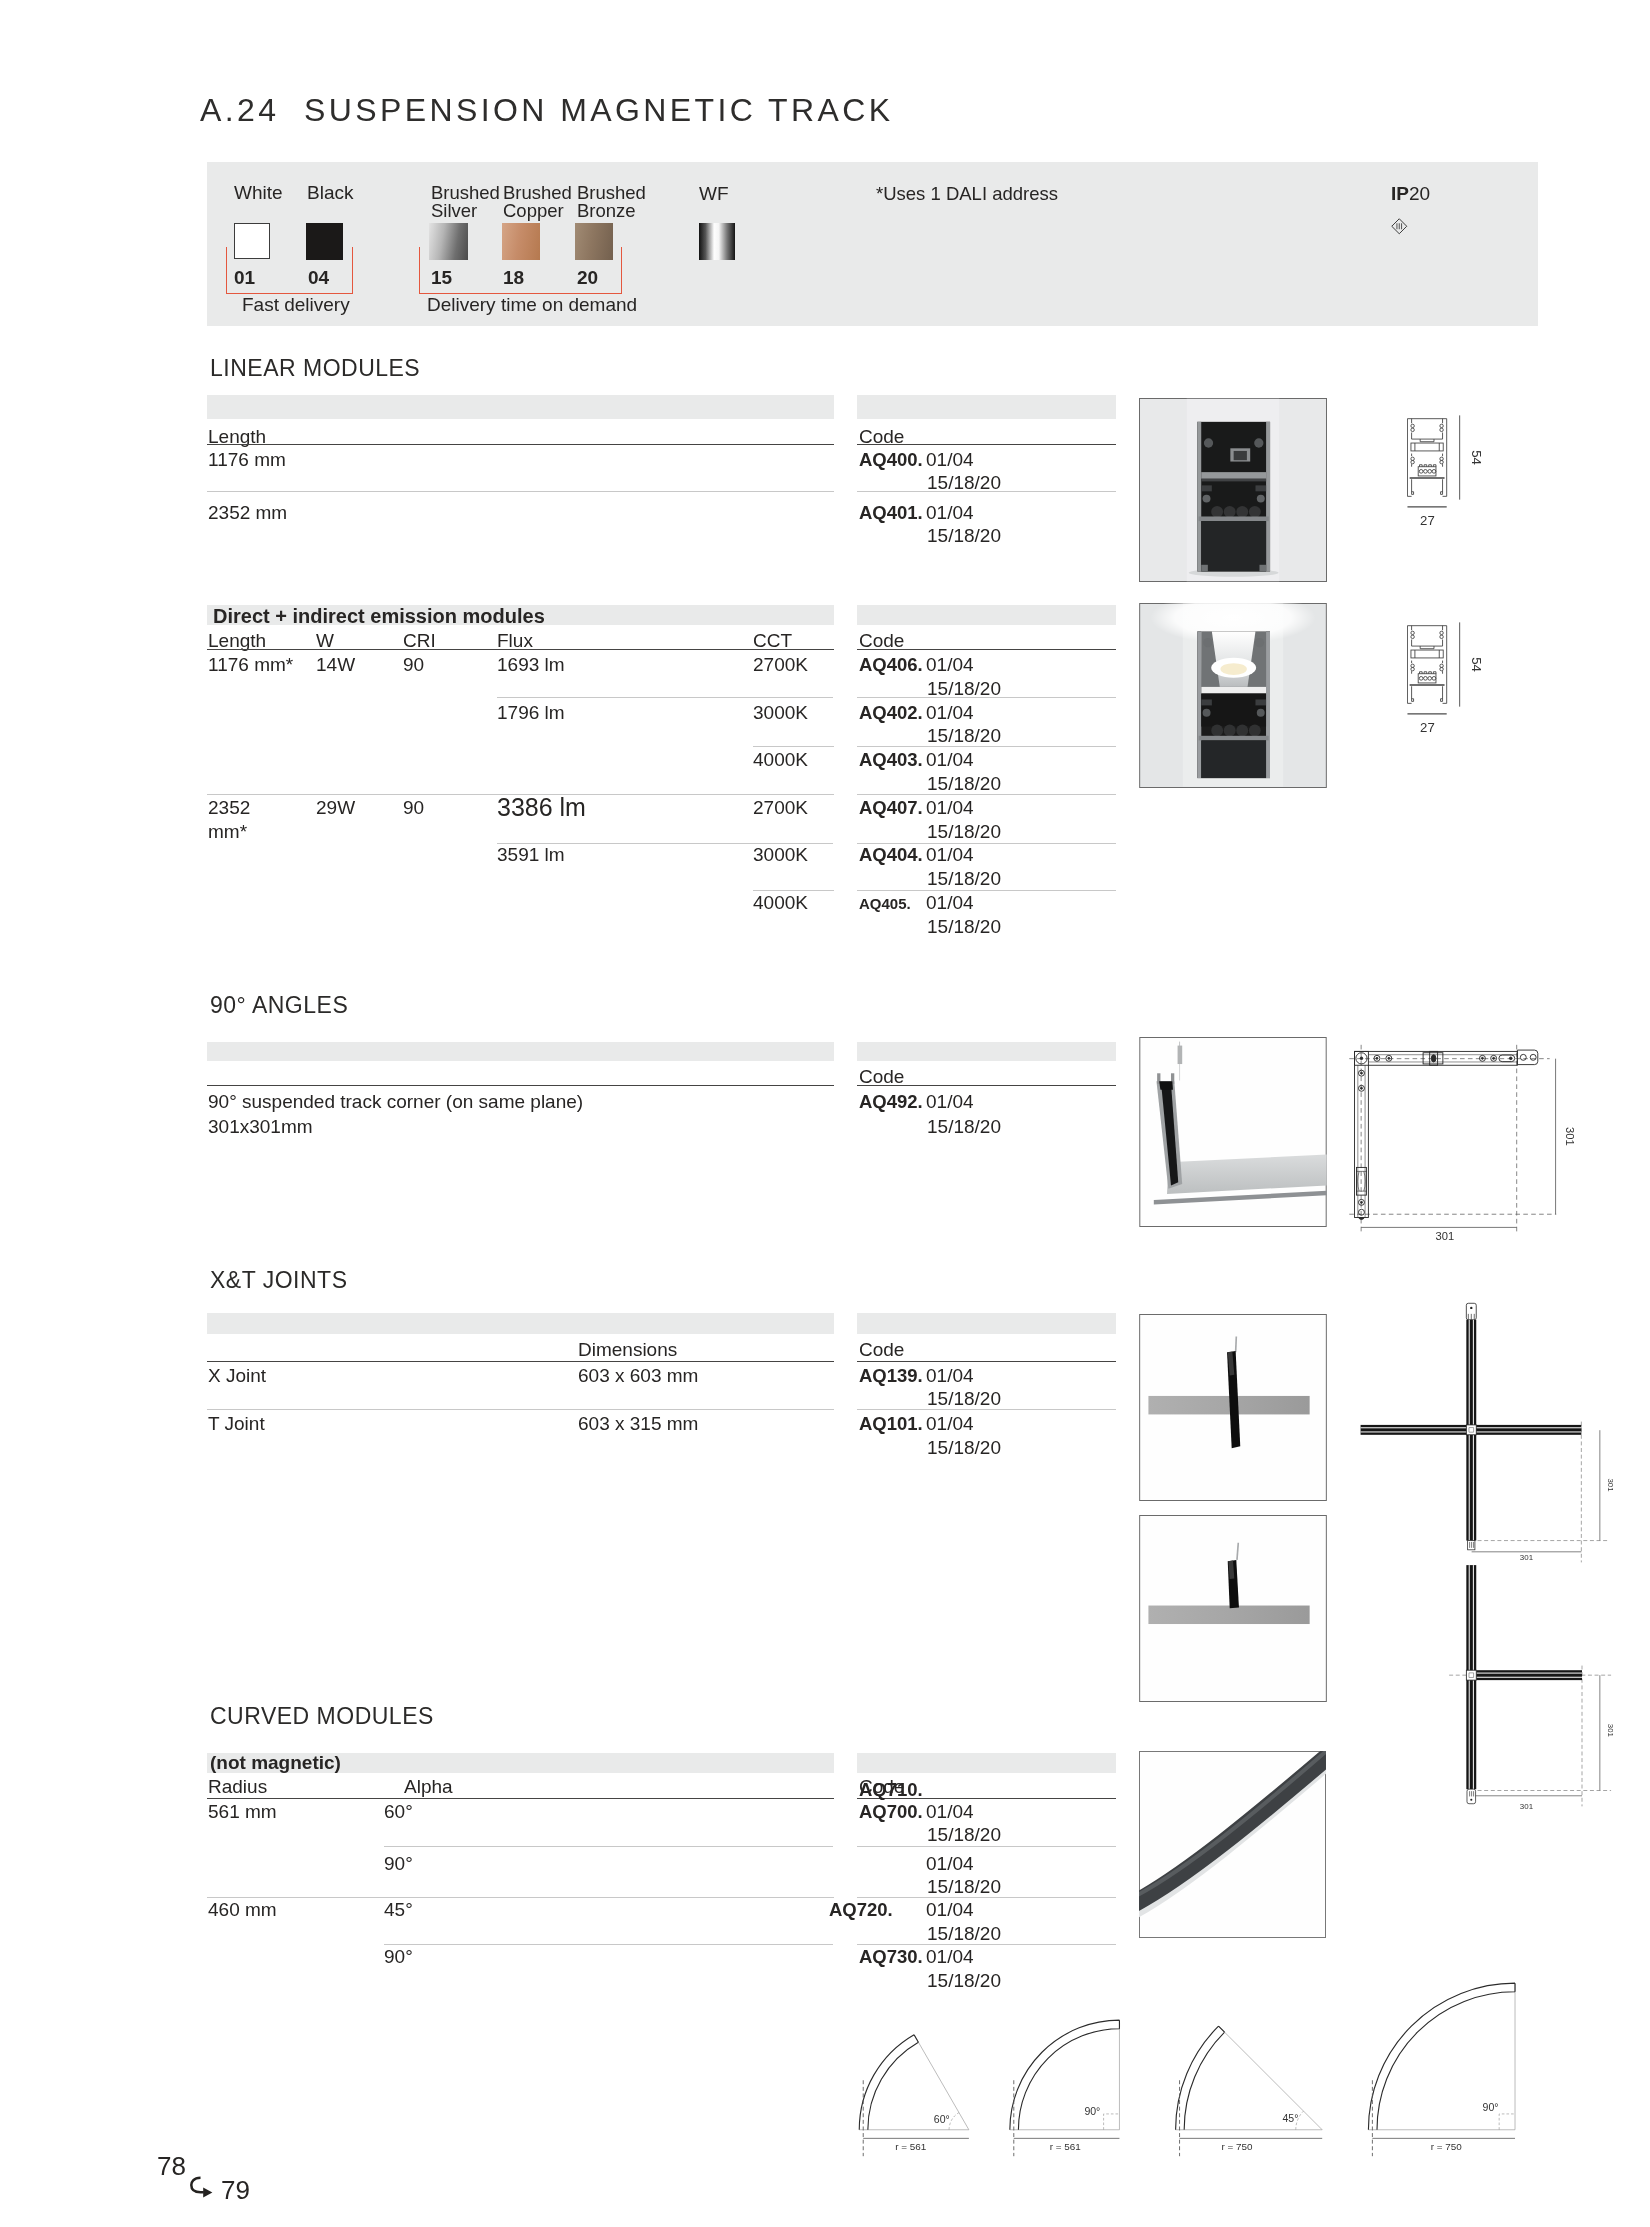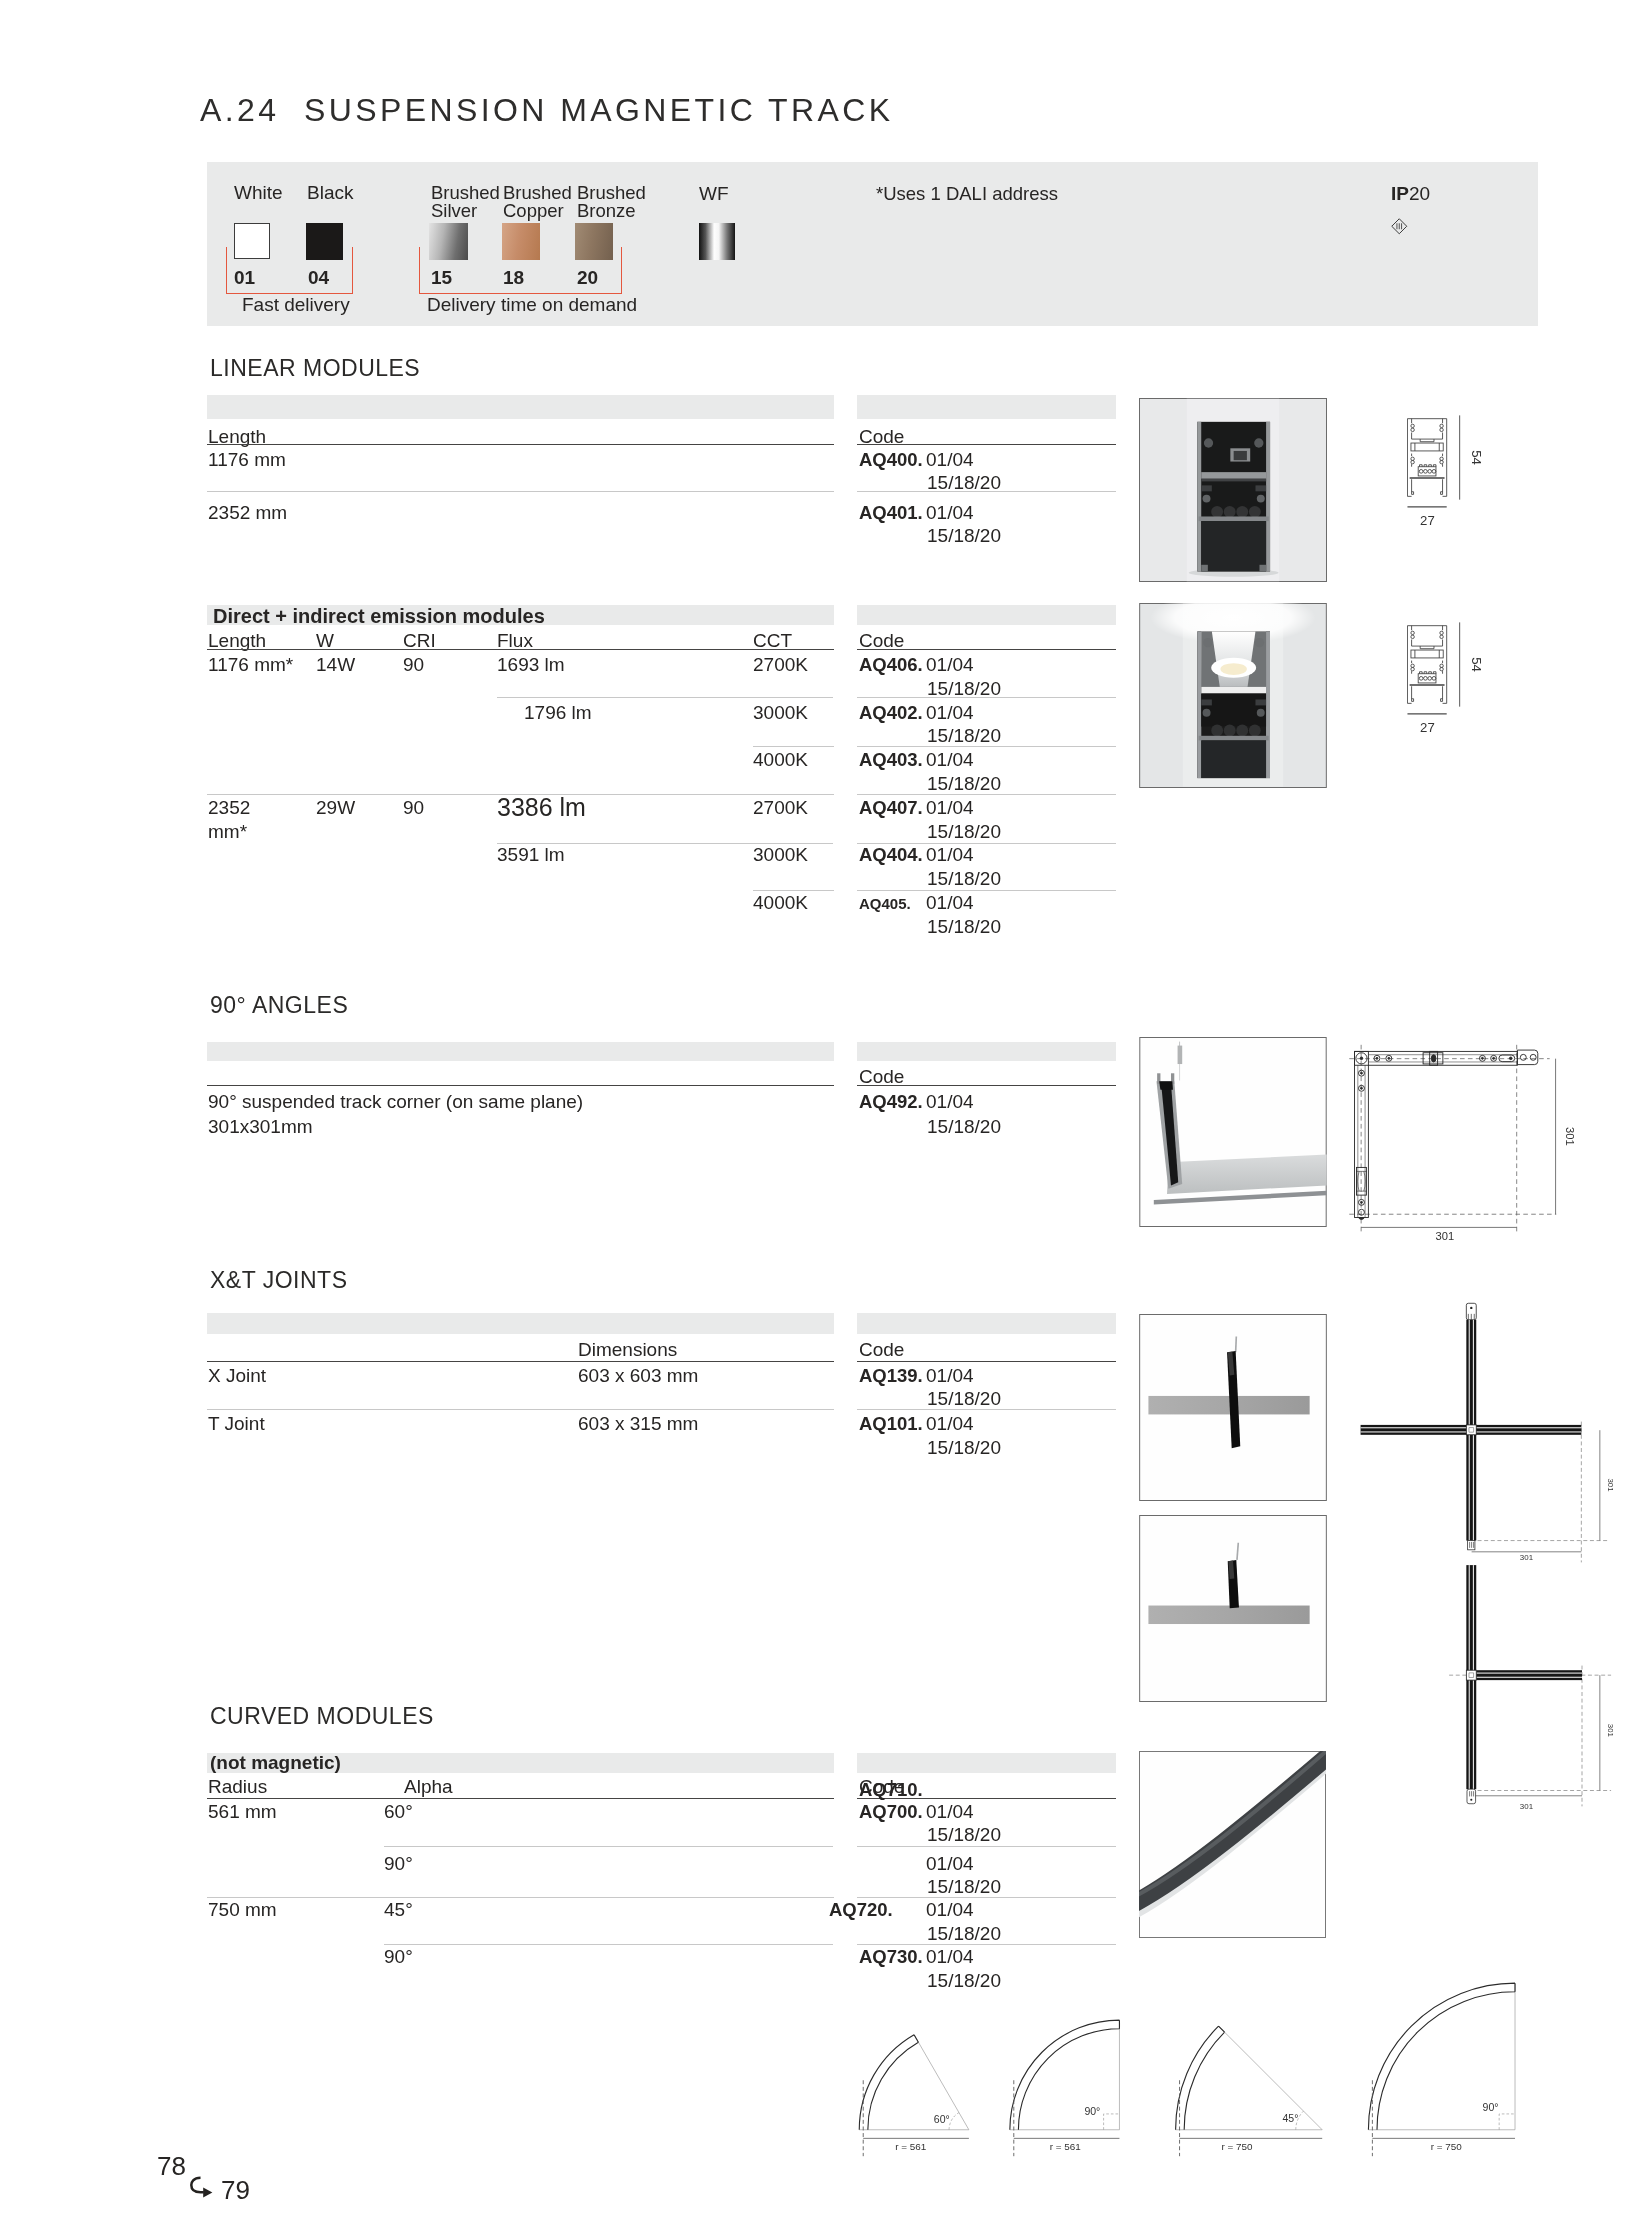--- a/index.html
+++ b/index.html
@@ -93,21 +93,21 @@
 <div class="t" style="left:208px;top:655px;font-size:19px;line-height:19px;">1176 mm*</div>
 <div class="t" style="left:316px;top:655px;font-size:19px;line-height:19px;">14W</div>
 <div class="t" style="left:403px;top:655px;font-size:19px;line-height:19px;">90</div>
 <div class="t" style="left:497px;top:655px;font-size:19px;line-height:19px;">1693 lm</div>
 <div class="t" style="left:753px;top:655px;font-size:19px;line-height:19px;">2700K</div>
 <div class="t" style="left:859px;top:655px;font-size:19px;line-height:19px;"><span class="b" style="font-size:18.5px">AQ406.</span></div>
 <div class="t" style="left:926px;top:655px;font-size:19px;line-height:19px;">01/04</div>
 <div class="t" style="left:927px;top:679px;font-size:19px;line-height:19px;">15/18/20</div>
 <div class="sep" style="left:497px;top:697px;width:336px"></div>
 <div class="sep" style="left:857px;top:697px;width:259px"></div>
-<div class="t" style="left:497px;top:703px;font-size:19px;line-height:19px;margin-left:27px;">1796 lm</div>
+<div class="t" style="left:497px;top:703px;font-size:19px;line-height:19px;">1796 lm</div>
 <div class="t" style="left:753px;top:703px;font-size:19px;line-height:19px;">3000K</div>
 <div class="t" style="left:859px;top:703px;font-size:19px;line-height:19px;"><span class="b" style="font-size:18.5px">AQ402.</span></div>
 <div class="t" style="left:926px;top:703px;font-size:19px;line-height:19px;">01/04</div>
 <div class="t" style="left:927px;top:726px;font-size:19px;line-height:19px;">15/18/20</div>
 <div class="sep" style="left:753px;top:746px;width:81px"></div>
 <div class="sep" style="left:857px;top:746px;width:259px"></div>
 <div class="t" style="left:753px;top:750px;font-size:19px;line-height:19px;">4000K</div>
 <div class="t" style="left:859px;top:750px;font-size:19px;line-height:19px;"><span class="b" style="font-size:18.5px">AQ403.</span></div>
 <div class="t" style="left:926px;top:750px;font-size:19px;line-height:19px;">01/04</div>
 <div class="t" style="left:927px;top:774px;font-size:19px;line-height:19px;">15/18/20</div>
@@ -183,21 +183,21 @@
 <div class="t" style="left:926px;top:1802px;font-size:19px;line-height:19px;">01/04</div>
 <div class="t" style="left:927px;top:1825px;font-size:19px;line-height:19px;">15/18/20</div>
 <div class="sep" style="left:384px;top:1846px;width:449px"></div>
 <div class="sep" style="left:857px;top:1846px;width:259px"></div>
 <div class="t" style="left:384px;top:1854px;font-size:19px;line-height:19px;">90°</div>
 <div class="t" style="left:859px;top:1780px;font-size:19px;line-height:19px;"><span class="b" style="font-size:18.5px">AQ710.</span></div>
 <div class="t" style="left:926px;top:1854px;font-size:19px;line-height:19px;">01/04</div>
 <div class="t" style="left:927px;top:1877px;font-size:19px;line-height:19px;">15/18/20</div>
 <div class="sep" style="left:207px;top:1897px;width:627px"></div>
 <div class="sep" style="left:857px;top:1897px;width:259px"></div>
-<div class="t" style="left:208px;top:1900px;font-size:19px;line-height:19px;">750 mm</div>
+<div class="t" style="left:208px;top:1900px;font-size:19px;line-height:19px;">460 mm</div>
 <div class="t" style="left:384px;top:1900px;font-size:19px;line-height:19px;">45°</div>
 <div class="t" style="left:829px;top:1900px;font-size:19px;line-height:19px;"><span class="b" style="font-size:18.5px">AQ720.</span></div>
 <div class="t" style="left:926px;top:1900px;font-size:19px;line-height:19px;">01/04</div>
 <div class="t" style="left:927px;top:1924px;font-size:19px;line-height:19px;">15/18/20</div>
 <div class="sep" style="left:384px;top:1944px;width:449px"></div>
 <div class="sep" style="left:857px;top:1944px;width:259px"></div>
 <div class="t" style="left:384px;top:1947px;font-size:19px;line-height:19px;">90°</div>
 <div class="t" style="left:859px;top:1947px;font-size:19px;line-height:19px;"><span class="b" style="font-size:18.5px">AQ730.</span></div>
 <div class="t" style="left:926px;top:1947px;font-size:19px;line-height:19px;">01/04</div>
 <div class="t" style="left:927px;top:1971px;font-size:19px;line-height:19px;">15/18/20</div>

